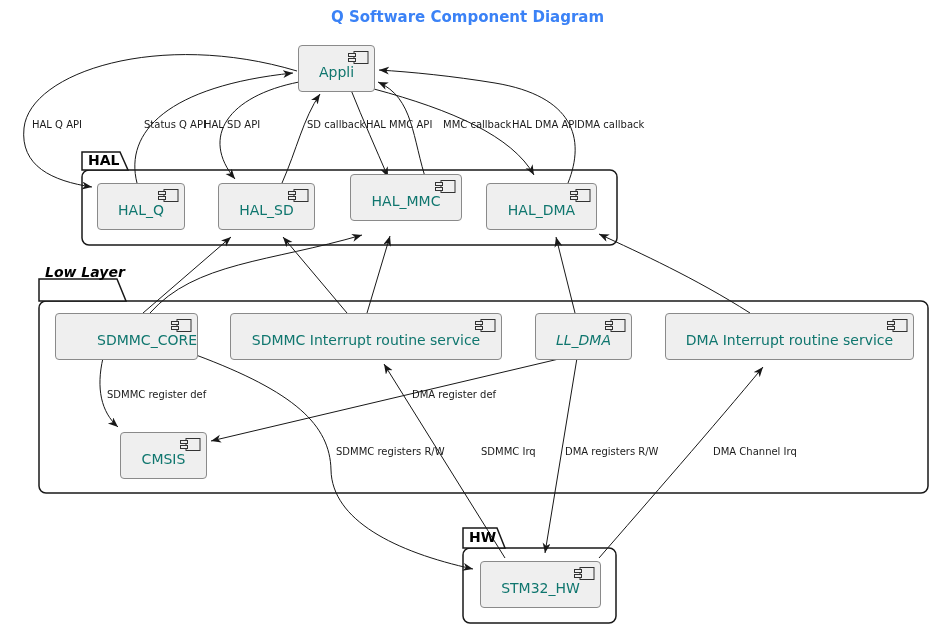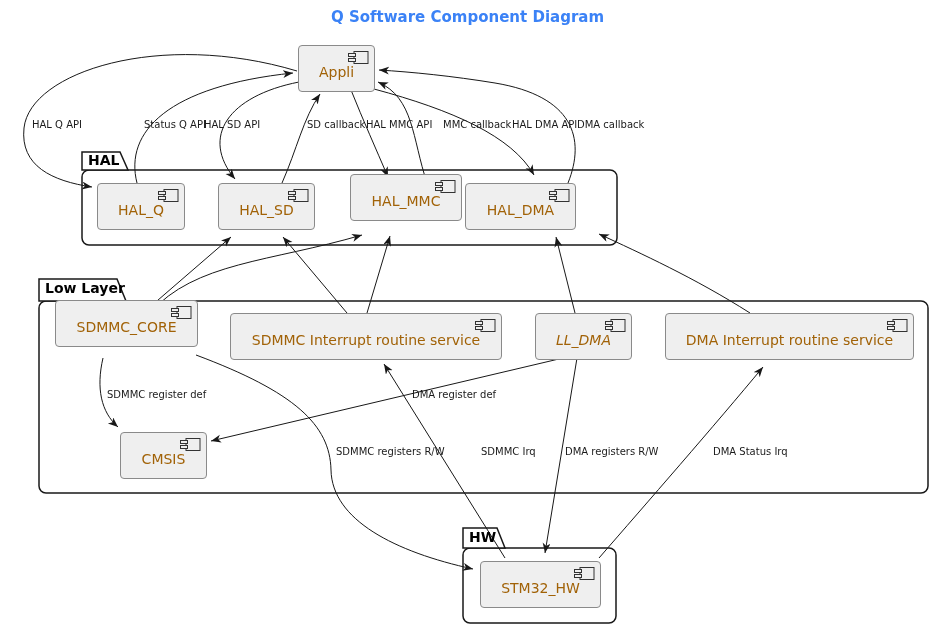--- a/index.html
+++ b/index.html
@@ -4,21 +4,21 @@
 <style>
   html,body{margin:0;padding:0;background:#fff;}
   .canvas{position:relative;width:935px;height:629px;background:var(--background,#fff);
           font-family:"DejaVu Sans",sans-serif;overflow:hidden;}
   .title{position:absolute;top:8px;left:0;width:100%;text-align:center;
          font-size:15px;font-weight:bold;color:#3b82f6;}
   .layer{position:absolute;left:0;top:0;}
   .component{position:absolute;background:var(--component-fill,#efefef);
              border:1px solid var(--component-border,#8a8a8a);border-radius:4px;
              display:flex;align-items:center;justify-content:center;
-             font-size:14px;color:#a16207;}
+             font-size:14px;color:#0f766e;}
   .component .clabel{padding-top:6px;}
   .cicon{position:absolute;top:4px;right:5px;}
   .plabel{position:absolute;font-size:14px;font-weight:bold;color:#000;white-space:nowrap;}
   .elabel{position:absolute;font-size:10px;color:#1a1a1a;white-space:nowrap;}
   svg path.edge{stroke:var(--edge,#181818);stroke-width:1;fill:none;}
   svg .pkgshape{fill:#ffffff;stroke:var(--package-border,#181818);stroke-width:1.5;}
 </style>
 </head>
 <body>
 
@@ -64,21 +64,21 @@
 
     <path class="edge" d="M103,358 C96,388 101,412 118,427" marker-end="url(#arrow)"></path>
     <path class="edge" d="M563,358 L211,441" marker-end="url(#arrow)"></path>
     <path class="edge" d="M196,355 C295,392 330,425 331,470 C332,520 395,552 473,569" marker-end="url(#arrow)"></path>
     <path class="edge" d="M505,558 L384,364" marker-end="url(#arrow)"></path>
     <path class="edge" d="M577,358 L545,553" marker-end="url(#arrow)"></path>
     <path class="edge" d="M599,558 C645,505 715,425 763,367" marker-end="url(#arrow)"></path>
   </svg>
 
   <div class="plabel" style="left:88px;top:152px;">HAL</div>
-  <div class="plabel" style="left:45px;top:280px;">Low Layer</div>
+  <div class="plabel" style="left:45px;top:264px;font-style:italic;">Low Layer</div>
   <div class="plabel" style="left:469px;top:529px;">HW</div>
 
   <div class="component" style="left:298px;top:45px;width:75px;height:45px;">
     <svg class="cicon" width="21" height="15" viewBox="0 0 21 15">
       <rect x="6" y="1.5" width="14" height="12" fill="none" stroke="#333"></rect>
       <rect x="0.5" y="3.5" width="7" height="3" fill="#efefef" stroke="#333"></rect>
       <rect x="0.5" y="8.5" width="7" height="3" fill="#efefef" stroke="#333"></rect>
     </svg>
     <span class="clabel">Appli</span>
   </div>
@@ -103,30 +103,30 @@
 
   <div class="component" style="left:350px;top:174px;width:110px;height:45px;">
     <svg class="cicon" width="21" height="15" viewBox="0 0 21 15">
       <rect x="6" y="1.5" width="14" height="12" fill="none" stroke="#333"></rect>
       <rect x="0.5" y="3.5" width="7" height="3" fill="#efefef" stroke="#333"></rect>
       <rect x="0.5" y="8.5" width="7" height="3" fill="#efefef" stroke="#333"></rect>
     </svg>
     <span class="clabel">HAL_MMC</span>
   </div>
 
-  <div class="component" style="left:465px;top:183px;width:109px;height:45px;text-align:center;">
+  <div class="component" style="left:486px;top:183px;width:109px;height:45px;text-align:center;">
     <svg class="cicon" width="21" height="15" viewBox="0 0 21 15">
       <rect x="6" y="1.5" width="14" height="12" fill="none" stroke="#333"></rect>
       <rect x="0.5" y="3.5" width="7" height="3" fill="#efefef" stroke="#333"></rect>
       <rect x="0.5" y="8.5" width="7" height="3" fill="#efefef" stroke="#333"></rect>
     </svg>
     <span class="clabel">HAL_DMA</span>
   </div>
 
-  <div class="component" style="left:55px;top:300px;width:141px;height:45px;">
+  <div class="component" style="left:55px;top:313px;width:141px;height:45px;justify-content:flex-end;">
     <svg class="cicon" width="21" height="15" viewBox="0 0 21 15">
       <rect x="6" y="1.5" width="14" height="12" fill="none" stroke="#333"></rect>
       <rect x="0.5" y="3.5" width="7" height="3" fill="#efefef" stroke="#333"></rect>
       <rect x="0.5" y="8.5" width="7" height="3" fill="#efefef" stroke="#333"></rect>
     </svg>
     <span class="clabel">SDMMC_CORE</span>
   </div>
 
   <div class="component" style="left:230px;top:313px;width:270px;height:45px;">
     <svg class="cicon" width="21" height="15" viewBox="0 0 21 15">
@@ -179,15 +179,15 @@
   <span class="elabel" style="left:307px;top:119px;">SD callback</span>
   <span class="elabel" style="left:366px;top:119px;">HAL MMC API</span>
   <span class="elabel" style="left:435px;top:119px;padding-left:8px;">MMC callback</span>
   <span class="elabel" style="left:512px;top:119px;">HAL DMA API</span>
   <span class="elabel" style="left:577px;top:119px;">DMA callback</span>
   <span class="elabel" style="left:107px;top:389px;">SDMMC register def</span>
   <span class="elabel" style="left:412px;top:389px;">DMA register def</span>
   <span class="elabel" style="left:336px;top:446px;">SDMMC registers R/W</span>
   <span class="elabel" style="left:481px;top:446px;">SDMMC Irq</span>
   <span class="elabel" style="left:565px;top:446px;">DMA registers R/W</span>
-  <span class="elabel" style="left:713px;top:446px;">DMA Status Irq</span>
+  <span class="elabel" style="left:713px;top:446px;">DMA Channel Irq</span>
 
 </div>
 
 </body></html>

